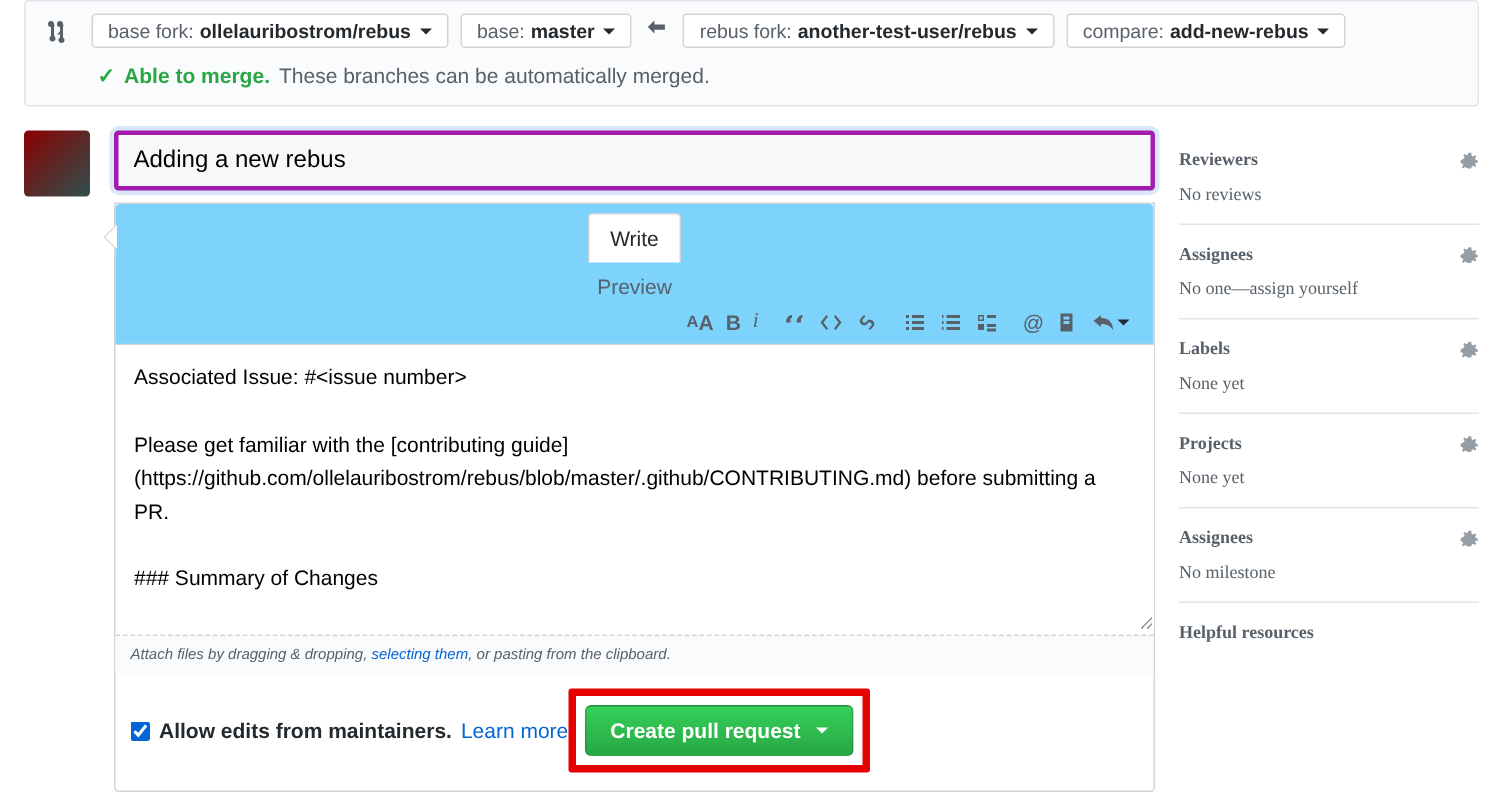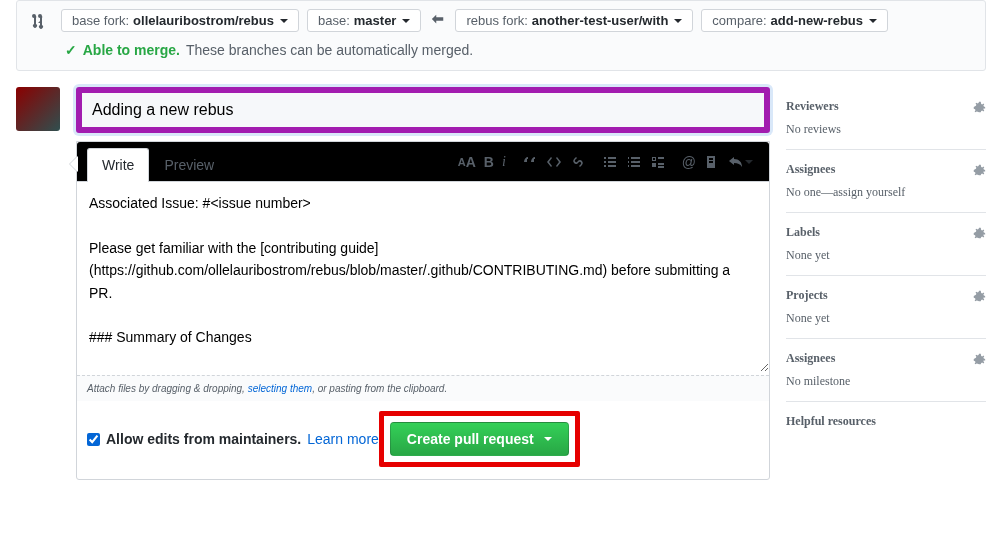--- a/index.html
+++ b/index.html
@@ -10,25 +10,25 @@
 .branch-btn { background: #fff; border: 1px solid #d1d5da; border-radius: 3px; padding: 3px 10px; font-size: 13px; display: inline-flex; align-items: center; gap: 4px; cursor: pointer; color: #586069; }
 .branch-btn b { color: #24292e; font-weight: 600; }
 .caret { width: 0; height: 0; border-left: 4px solid transparent; border-right: 4px solid transparent; border-top: 4px solid #24292e; margin-left: 2px; display: inline-block; }
 .arrow-left { color: #586069; font-size: 16px; padding: 0 2px; }
 .merge-status { margin-top: 10px; padding-left: 40px; color: #586069; display: flex; align-items: center; gap: 6px; }
 .merge-status .check { color: #28a745; font-weight: bold; }
 .merge-status .able { color: #28a745; font-weight: 600; }
 .main-area { display: flex; margin: 16px 16px 0 16px; gap: 16px; }
 .avatar { width: 44px; height: 44px; border-radius: 3px; background: linear-gradient(135deg, #8B0000, #2F4F4F); flex-shrink: 0; }
 .form-col { flex: 1; min-width: 0; }
-.title-input { width: 100%; padding: 8px 10px; font-size: 16px; border: 6px solid #a21caf; border-radius: 3px; background: #f6f8fa; box-shadow: 0 0 0 3px rgba(3,102,214,0.15); outline: none; }
+.title-input { width: 100%; padding: 8px 10px; font-size: 16px; border: 3px solid #a21caf; border-radius: 3px; background: #f6f8fa; box-shadow: 0 0 0 3px rgba(3,102,214,0.15); outline: none; }
 .comment-box { border: 1px solid #d1d5da; border-radius: 0 0 3px 3px; margin-top: 8px; position: relative; }
 .comment-box::before { content: ""; position: absolute; top: 14px; left: -8px; width: 0; height: 0; border-top: 8px solid transparent; border-bottom: 8px solid transparent; border-right: 8px solid #d1d5da; }
 .comment-box::after { content: ""; position: absolute; top: 14px; left: -7px; width: 0; height: 0; border-top: 8px solid transparent; border-bottom: 8px solid transparent; border-right: 8px solid #fff; }
-.tabs-row { display: flex; border-bottom: 1px solid #d1d5da; background: #000000; padding: 6px 10px 0 10px; border-radius: 3px 3px 0 0; }
+.tabs-row { display: flex; align-items: center; border-bottom: 1px solid #d1d5da; background: #7dd3fc; padding: 6px 10px 0 10px; border-radius: 3px 3px 0 0; flex-direction: column; }
 .tab { padding: 8px 14px; font-size: 14px; color: #586069; cursor: pointer; border: 1px solid transparent; border-bottom: none; border-radius: 3px 3px 0 0; }
 .tab.active { background: #fff; border-color: #d1d5da; color: #24292e; margin-bottom: -1px; }
 .toolbar { margin-left: auto; display: flex; align-items: center; gap: 16px; color: #586069; padding-right: 6px; padding-bottom: 6px; }
 .toolbar-group { display: flex; gap: 8px; }
 .toolbar svg { width: 16px; height: 16px; fill: #586069; cursor: pointer; }
 .toolbar .tb { cursor: pointer; font-size: 14px; color: #586069; display: inline-flex; align-items: center; }
 .body-text { width: 100%; min-height: 190px; border: none; padding: 10px 12px; font-size: 14px; font-family: inherit; resize: vertical; outline: none; line-height: 1.6; }
 .attach-row { border-top: 1px dashed #d1d5da; padding: 7px 10px; font-size: 10px; color: #586069; background: #fafbfc; font-style: italic; }
 .attach-row a { color: #0366d6; text-decoration: none; }
 .bottom-row { display: flex; align-items: center; padding: 10px 10px 12px 10px; }
@@ -65,21 +65,21 @@
       <b>master</b>
       <span class="caret"></span>
     </button>
     <span class="arrow-left">
       <svg viewBox="0 0 16 16" width="14" height="14">
           <path fill="#586069" d="M6 3L1 8l5 5v-3h8V6H6z"></path>
         </svg>
     </span>
     <button class="branch-btn">
       <span>rebus fork: </span>
-      <b>another-test-user/with</b>
+      <b>another-test-user/rebus</b>
       <span class="caret"></span>
     </button>
     <button class="branch-btn">
       <span>compare: </span>
       <b>add-new-rebus</b>
       <span class="caret"></span>
     </button>
   </div>
   <div class="merge-status">
     <span class="check">✓</span>

